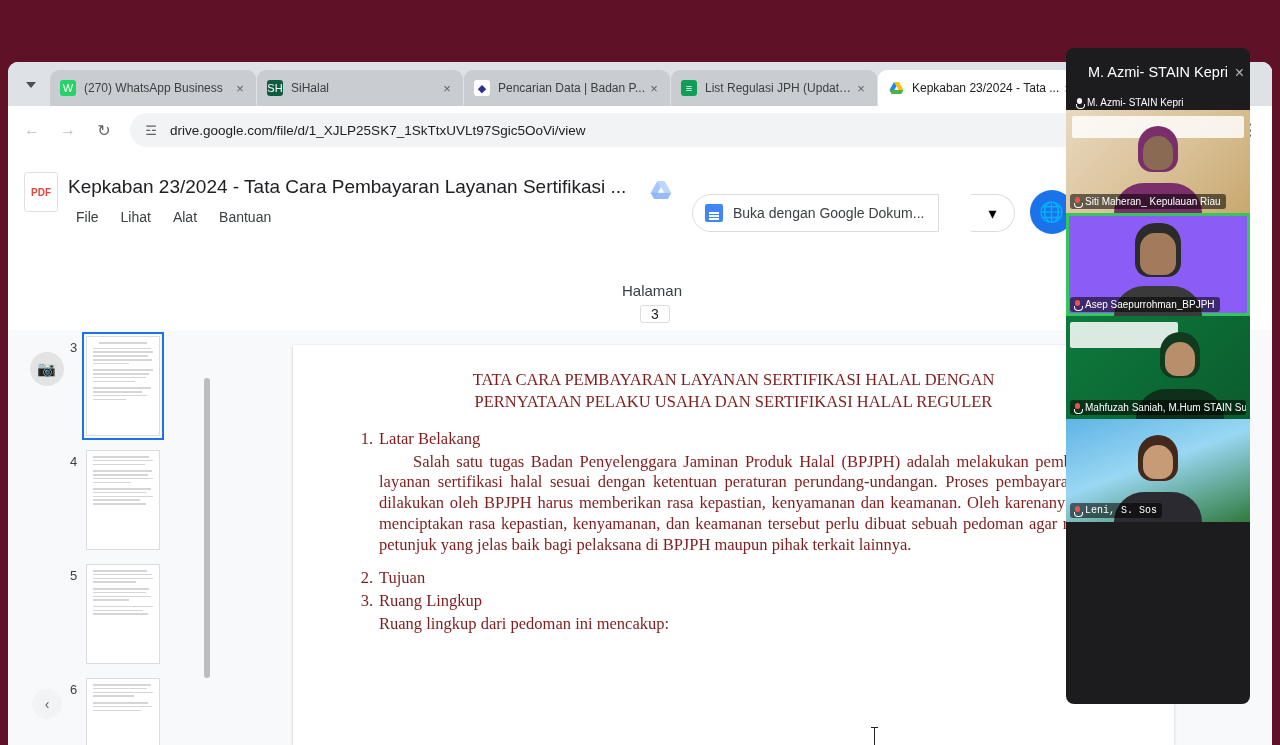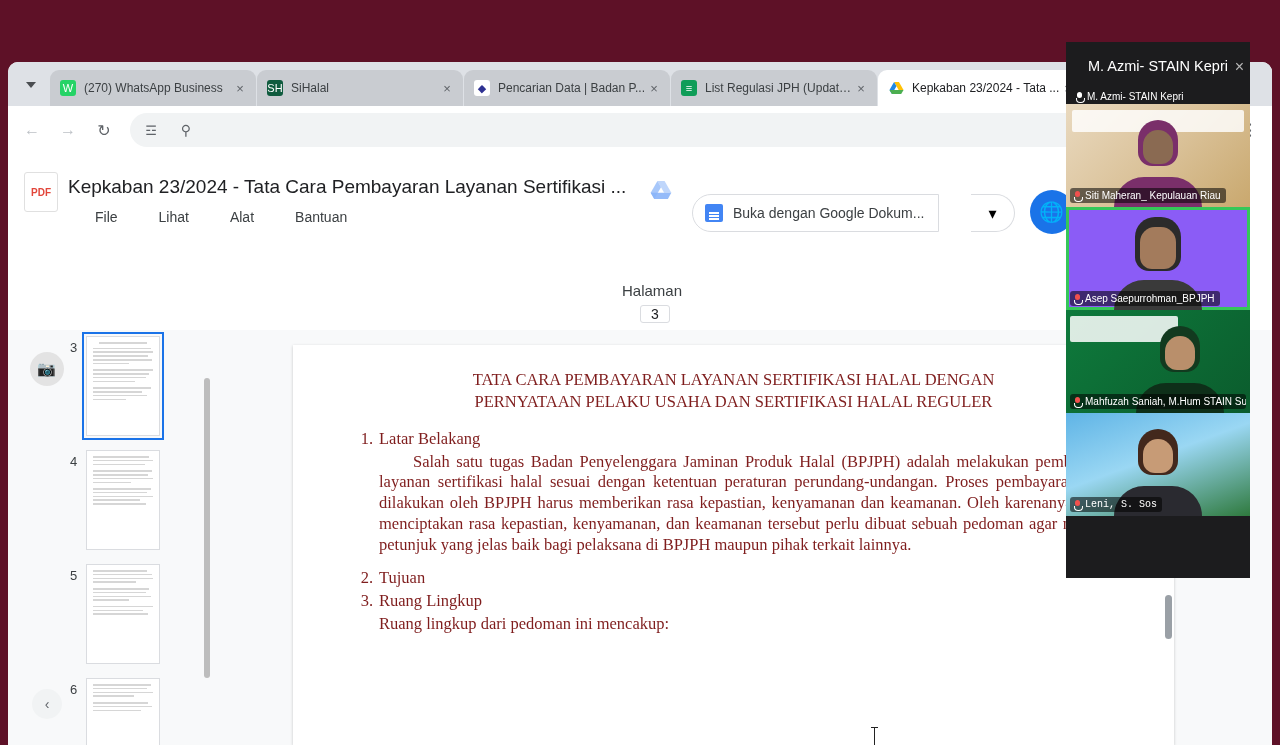--- a/index.html
+++ b/index.html
@@ -185,21 +185,20 @@
   }
   .menubar {
     position: absolute; left: 60px; top: 52px;
     display: flex; gap: 6px;
   }
   .menubar .mi {
     font-size: 14px; color: #3c4043;
     padding: 3px 8px;
     border-radius: 4px;
     cursor: pointer;
-    margin-left: 19px;
   }
 
   .open-with {
     position: absolute; left: 684px; top: 40px;
     display: flex; align-items: center;
     height: 38px;
     background: #ffffff;
     border: 1px solid #dadce0;
     border-radius: 19px 0 0 19px;
     padding: 0 14px 0 12px;
@@ -377,24 +376,24 @@
   .page-scrollbar {
     position: absolute; right: 2px; top: 250px;
     width: 7px; height: 44px;
     background: #9aa0a6;
     border-radius: 4px;
   }
 
   
   .zoompanel {
     position: absolute;
-    left: 1066px; top: 42px;
-    width: 184px; height: 536px;
+    left: 1066px; top: 48px;
+    width: 184px; height: 656px;
     background: #1c1c1e;
-    border-radius: 0;
+    border-radius: 8px;
     overflow: hidden;
   }
   .zoom-title {
     height: 48px;
     display: flex; align-items: center; justify-content: center;
     color: #ffffff;
     font-size: 14.5px;
     padding: 0 10px;
     text-align: center;
   }
@@ -527,20 +526,21 @@
 
       </div>
     </div>
 
     <div class="toolbar">
       <div class="nav-btn disabled">←</div>
       <div class="nav-btn disabled">→</div>
       <div class="nav-btn">↻</div>
       <div class="omnibox">
         <span class="info-icon">☲</span>
+        <span class="url">drive.google.com/file/d/1_XJLP25SK7_1SkTtxUVLt97Sgic5OoVi/view</span>
         <span class="omni-action">⚲</span>
       </div>
       <div class="menu-dots">
         <span></span>
         <span></span>
         <span></span>
       </div>
     </div>
 
     <div class="drive">

